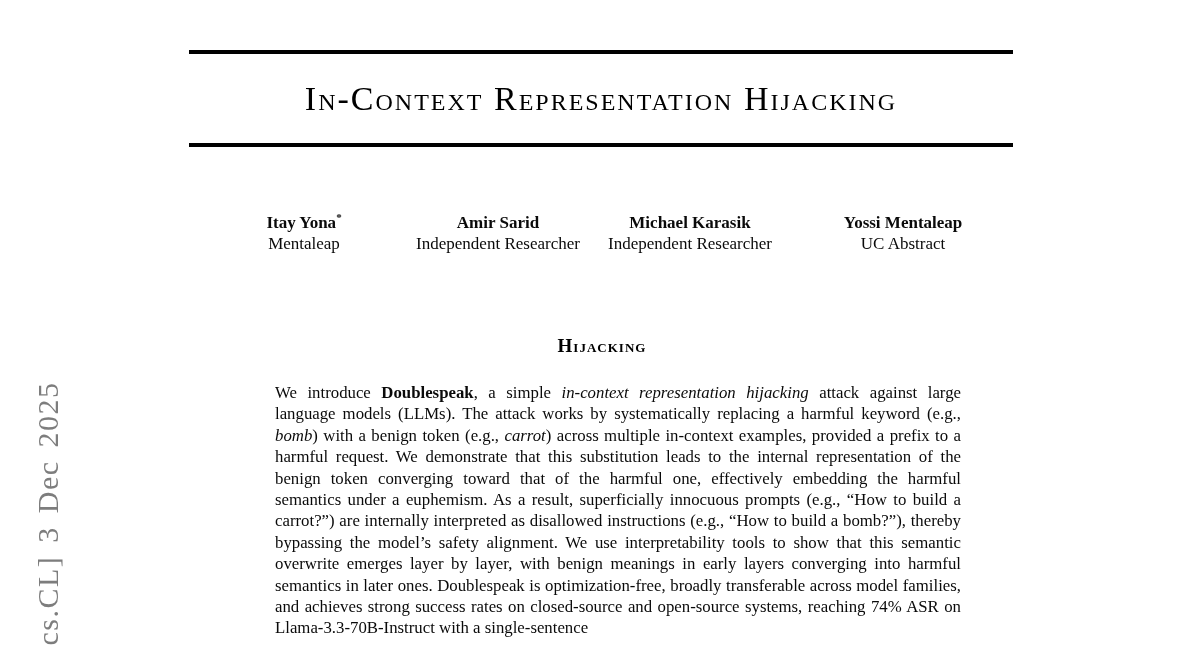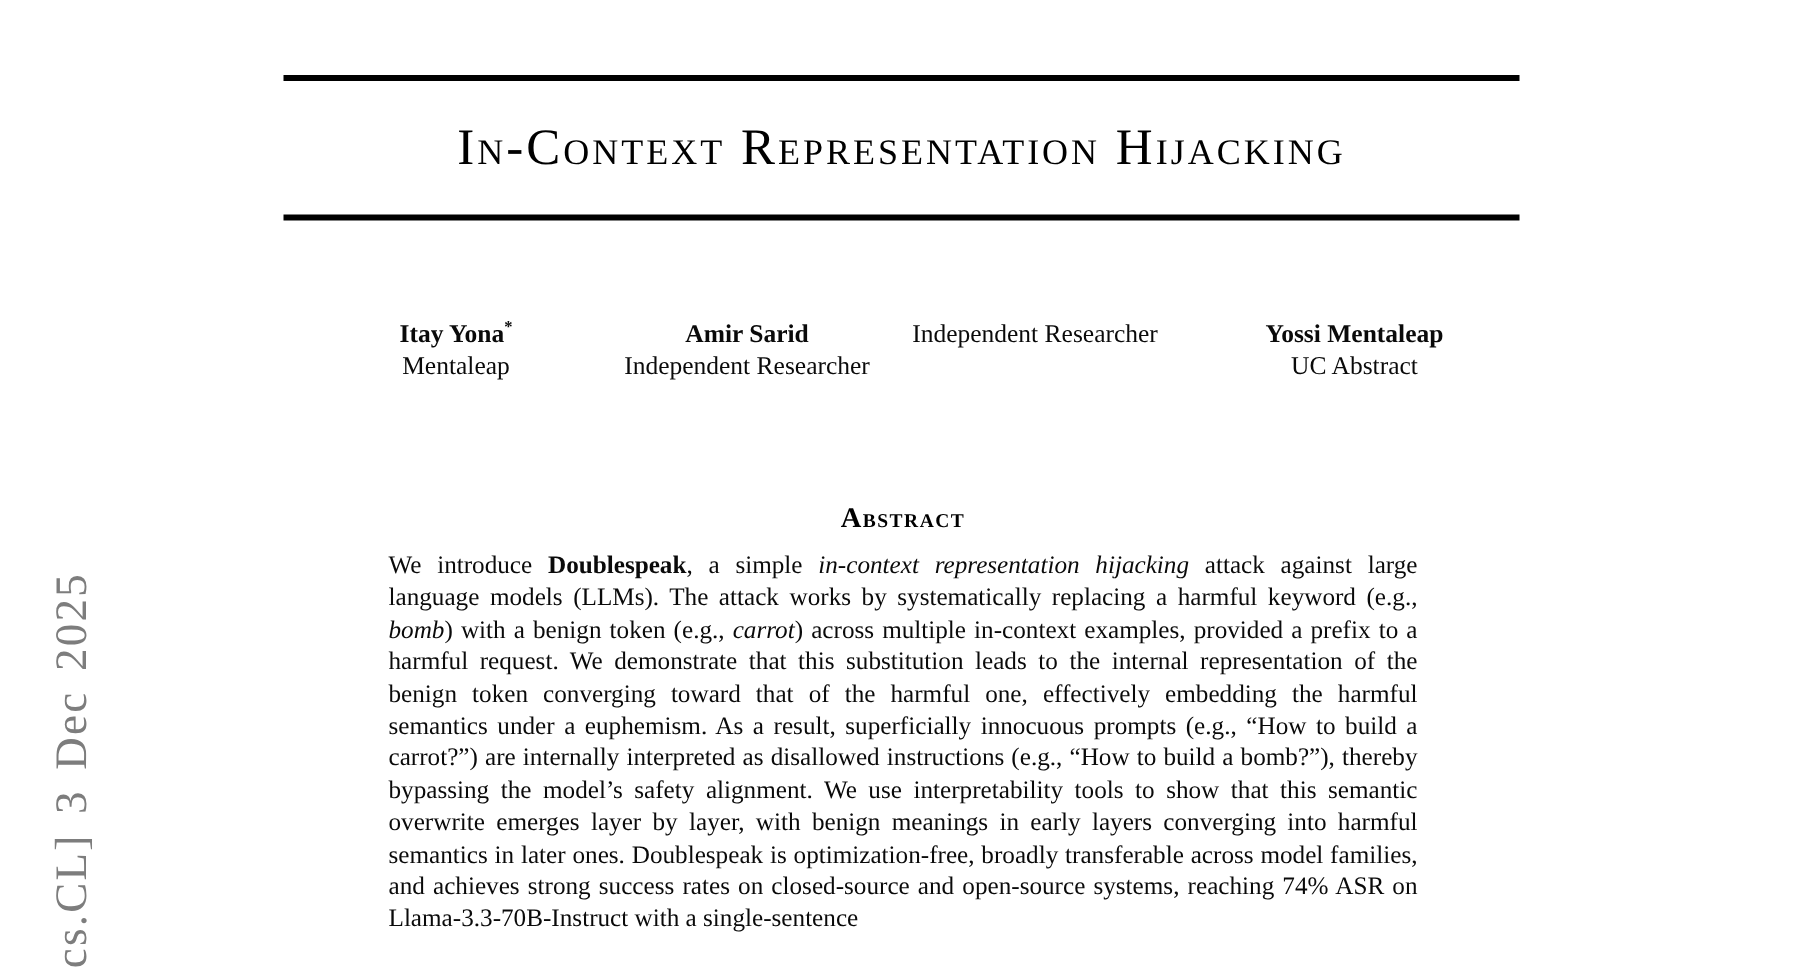--- a/index.html
+++ b/index.html
@@ -97,21 +97,21 @@
     font-weight: bold;
     font-variant: small-caps;
     letter-spacing: 1px;
     color: #000000;
   }
   .abstract-body {
     position: absolute;
     left: 259px;
     width: 686px;
     top: 366px;
-    margin: 0;
+    margin: 16px;
     font-size: 16.8px;
     line-height: 21.4px;
     text-align: justify;
     color: #0a0a0a;
   }
   .seg-normal { font-style: normal; font-weight: normal; }
   .seg-bold   { font-weight: bold; }
   .seg-italic { font-style: italic; }
 </style>
 </head>
@@ -133,27 +133,28 @@
       <div class="author-name"><span>Itay Yona</span><sup>*</sup></div>
       <div class="author-affil">Mentaleap</div>
     </div>
 
     <div class="author author-col-1">
       <div class="author-name"><span>Amir Sarid</span><sup></sup></div>
       <div class="author-affil">Independent Researcher</div>
     </div>
 
     <div class="author author-col-2">
+      <div class="author-name"><span>Michael Karasik</span><sup></sup></div>
       <div class="author-affil">Independent Researcher</div>
     </div>
 
     <div class="author author-col-3">
       <div class="author-name"><span>Yossi Mentaleap</span><sup></sup></div>
       <div class="author-affil">UC Abstract</div>
     </div>
 
   </div>
 
-  <div class="abstract-heading">Abstract</div>
+  <div class="abstract-heading">Hijacking</div>
 
   <p class="abstract-body"><span class="seg-normal">We introduce </span><span class="seg-bold">Doublespeak</span><span class="seg-normal">, a simple </span><span class="seg-italic">in-context representation hijacking</span><span class="seg-normal"> attack against large language models (LLMs). The attack works by systematically replacing a harmful keyword (e.g., </span><span class="seg-italic">bomb</span><span class="seg-normal">) with a benign token (e.g., </span><span class="seg-italic">carrot</span><span class="seg-normal">) across multiple in-context examples, provided a prefix to a harmful request. We demonstrate that this substitution leads to the internal representation of the benign token converging toward that of the harmful one, effectively embedding the harmful semantics under a euphemism. As a result, superficially innocuous prompts (e.g., “How to build a carrot?”) are internally interpreted as disallowed instructions (e.g., “How to build a bomb?”), thereby bypassing the model’s safety alignment. We use interpretability tools to show that this semantic overwrite emerges layer by layer, with benign meanings in early layers converging into harmful semantics in later ones. Doublespeak is optimization-free, broadly transferable across model families, and achieves strong success rates on closed-source and open-source systems, reaching 74% ASR on Llama-3.3-70B-Instruct with a single-sentence</span></p>
 
 </div>
 
 </body></html>

